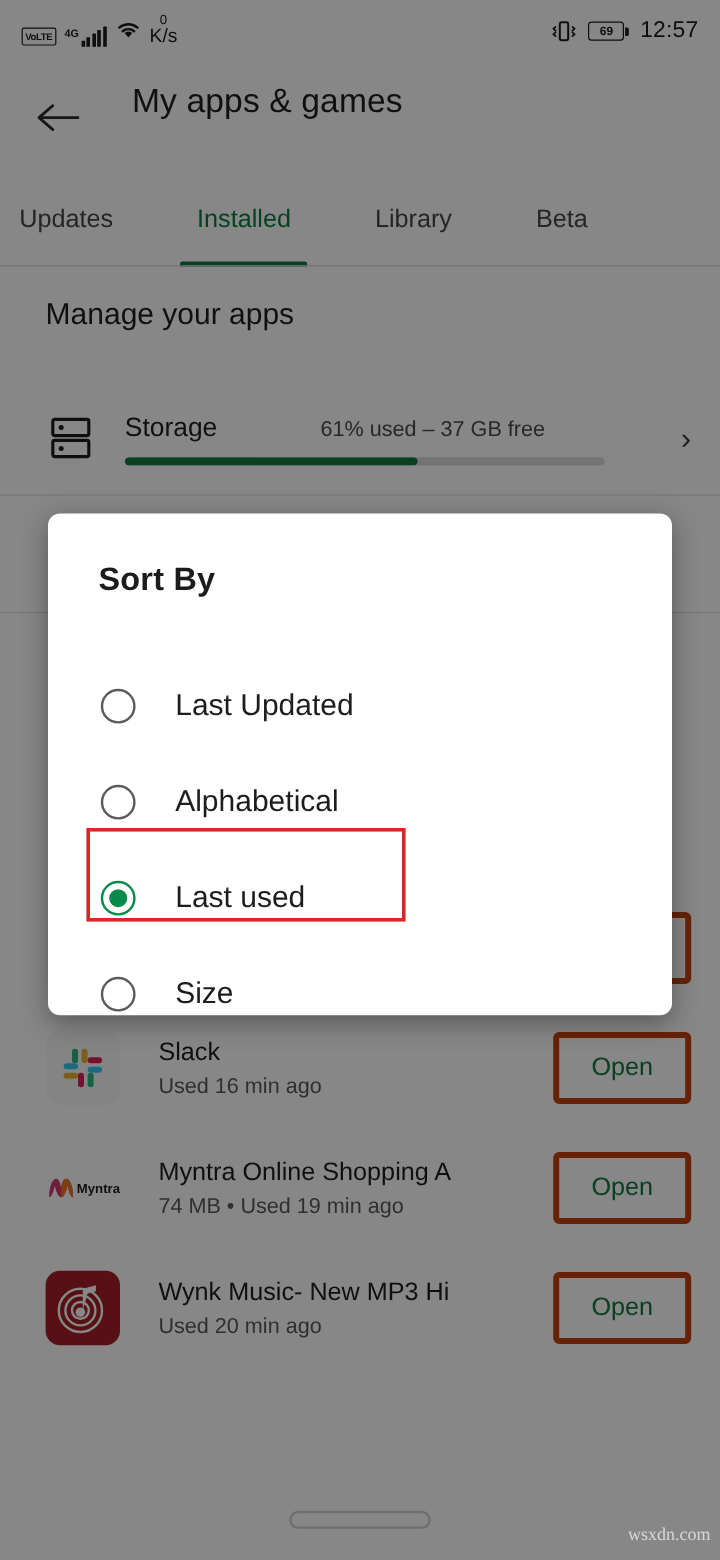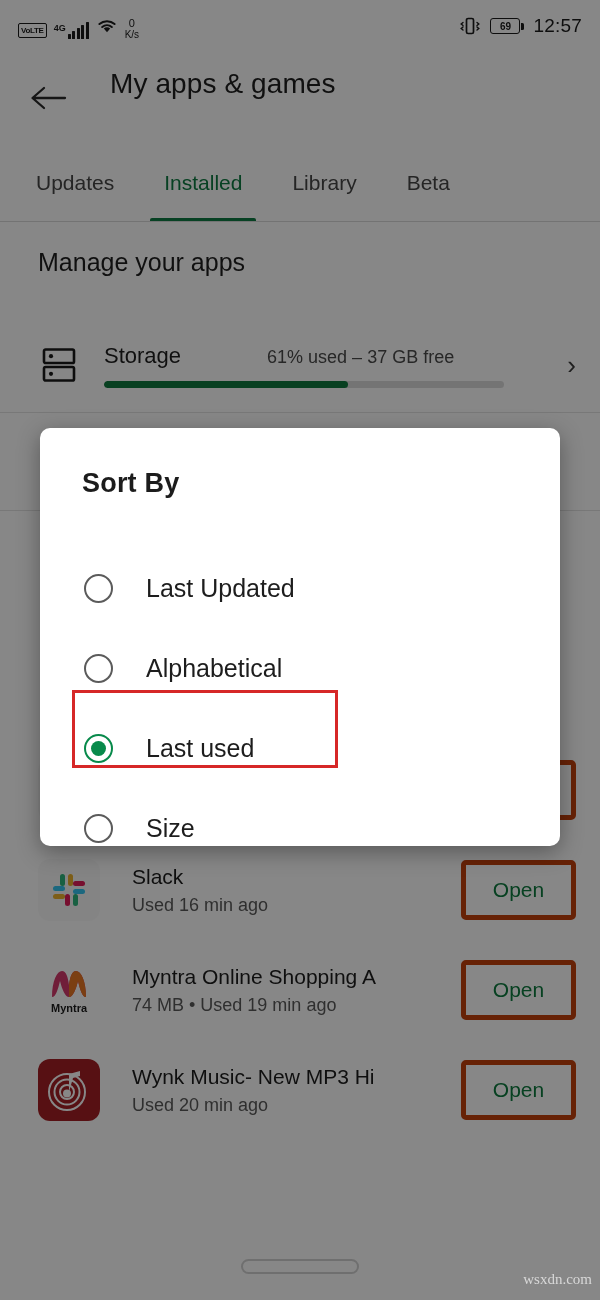--- a/index.html
+++ b/index.html
@@ -51,21 +51,21 @@
   .bars i:nth-child(3) { height: 11px; }
   .bars i:nth-child(4) { height: 14px; }
   .bars i:nth-child(5) { height: 17px; }
 
   .wifi-ic { position: relative; bottom: 2px; }
   .netspeed {
     display: flex; flex-direction: column; align-items: center;
     line-height: 1.05; font-size: 10px; position: relative; bottom: 1px;
   }
   .netspeed .num { font-size: 11px; }
-  .netspeed .unit { font-size: 10px; }
+  .netspeed .unit { font-size: 16px; }
 
   .vibrate-ic { display: flex; align-items: center; }
   .battery {
     display: flex; align-items: center;
   }
   .batt-body {
     width: 30px; height: 16px;
     border: 1.8px solid #1b1b1b; border-radius: 3px;
     display: flex; align-items: center; justify-content: center;
     font-size: 10px; font-weight: bold;
@@ -83,21 +83,21 @@
     display: flex; align-items: center; justify-content: center;
   }
   .appbar-title {
     font-size: 28px; color: #1f1f1f; margin-left: 30px;
     letter-spacing: 0.1px;
   }
 
   
   .tabs {
     position: absolute; top: 144px; left: 0; right: 0; height: 78px;
-    display: flex; align-items: center; padding-left: 36px; gap: 50px;
+    display: flex; align-items: center; padding-left: 16px; gap: 70px;
   }
   .tab {
     font-size: 21px; color: #474747; position: relative; height: 78px;
     display: flex; align-items: center;
   }
   .tab.active { color: #0f7b42; }
   .tab.active::after {
     content: ""; position: absolute; bottom: 0; left: -14px; right: -14px;
     height: 4px; background: #0f7b42; border-radius: 2px 2px 0 0;
   }
@@ -346,21 +346,21 @@
           </svg>
         </div>
         <div class="app-info">
           <div class="app-name">Slack</div>
           <div class="app-sub">Used 16 min ago</div>
         </div>
         <div class="open-btn">Open</div>
       </div>
 
       <div class="app-row">
-        <div class="app-icon" style="flex-direction:column;background:#fff;">
+        <div class="app-icon" style="flex-direction:row;background:#fff;">
           <svg width="44" height="34" viewBox="0 0 44 34">
             <path d="M5 30 C5 14 10 4 15 4 C19 4 21 10 22 18 C23 10 25 4 29 4 C34 4 39 14 39 30 C35 30 33 22 31 14 C29 22 26 30 22 30 C18 30 15 22 13 14 C11 22 9 30 5 30 Z" fill="#d33a6c"></path>
             <path d="M22 18 C23 10 25 4 29 4 C34 4 39 14 39 30 C35 30 33 22 31 14 C29 22 26 30 22 30 Z" fill="#e87722"></path>
           </svg>
           <div style="font-size:11px;font-weight:bold;color:#1b1b1b;margin-top:1px;">Myntra</div>
         </div>
         <div class="app-info">
           <div class="app-name">Myntra Online Shopping A</div>
           <div class="app-sub">74 MB • Used 19 min ago</div>
         </div>

